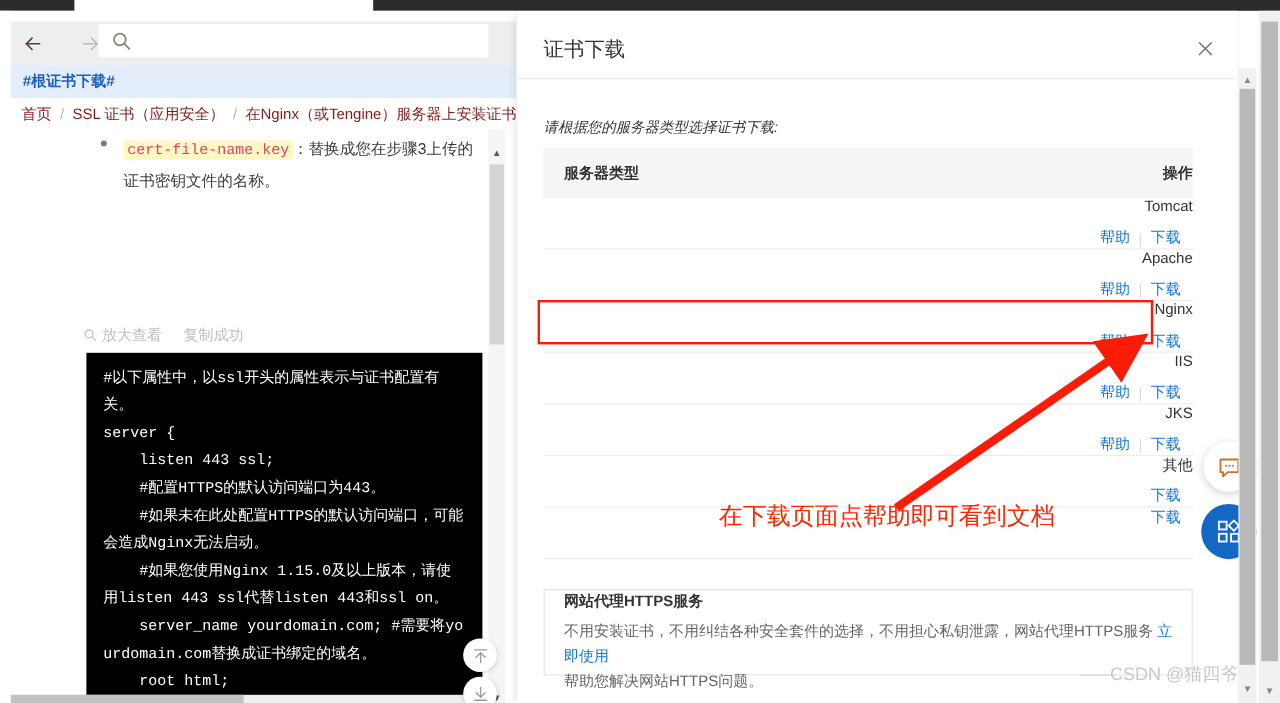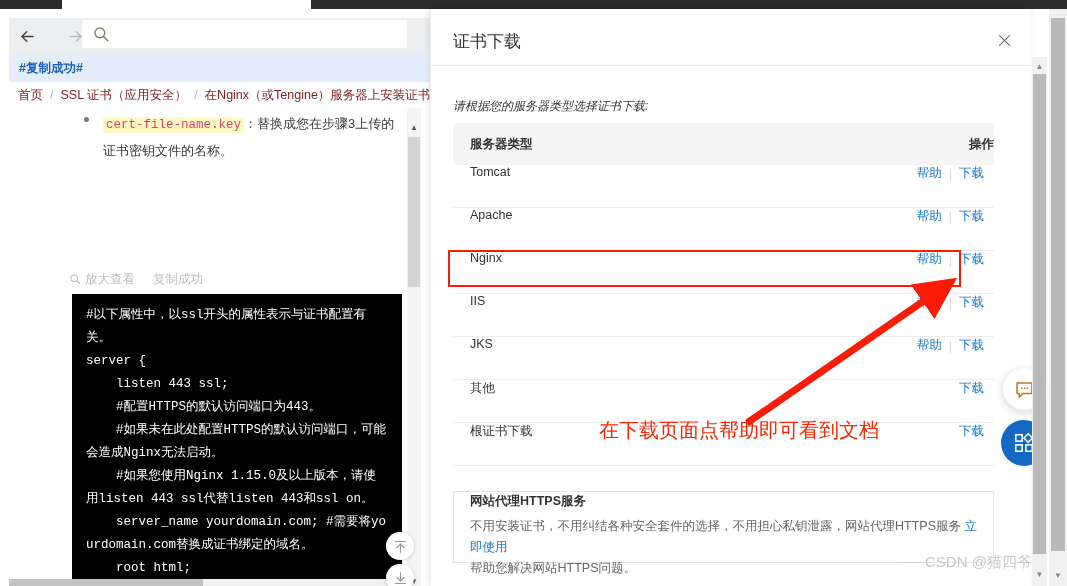--- a/index.html
+++ b/index.html
@@ -76,21 +76,21 @@
   .dlg-close{position:absolute;right:14px;top:18px;width:26px;height:26px;display:flex;align-items:center;
              justify-content:center;font-size:18px;color:#6e6e6e;}
 
   .dlg-body{position:absolute;left:0;top:57px;width:586px;height:520px;overflow:hidden;}
   .intro{position:absolute;left:22px;top:32px;font-size:12px;color:#333333;font-style:italic;}
 
   .tbl{position:absolute;left:22px;top:57px;width:541px;}
   .tbl-hd{height:42px;background:#f5f5f5;display:flex;align-items:center;font-size:12.5px;color:#333333;font-weight:bold;}
   .tbl-hd .c1{padding-left:17px;flex:1;}
   .tbl-hd .c2{width:60px;text-align:right;}
-  .trow{height:42px;border-bottom:1px solid #ededed;display:flex;align-items:flex-start;font-size:12.5px;color:#333333;}
+  .trow{height:42px;border-bottom:1px solid #ededed;display:flex;align-items:flex-end;font-size:12.5px;color:#333333;flex-direction:column;}
   .trow .c1{padding-left:17px;flex:1;}
   .trow .c2{width:100px;text-align:right;padding-right:10px;display:flex;justify-content:flex-end;align-items:center;gap:7px;}
   .lnk{color:#1677d2;cursor:pointer;}
   .vbar{color:#d9d9d9;}
 
   .redbox{position:absolute;left:448px;top:250px;width:513px;height:37px;border:2.5px solid #fb1c08;
           box-sizing:border-box;pointer-events:none;}
 
   .annot{position:absolute;left:599px;top:417px;font-size:20px;color:#fb2600;white-space:nowrap;}
 
@@ -148,21 +148,21 @@
   </div>
   <div class="omnibox" title=""></div>
   <div class="omni-search">
     <svg width="18" height="18" viewBox="0 0 24 24" fill="none" stroke="#8a7f72" stroke-width="1.9" stroke-linecap="round">
         <circle cx="10.5" cy="10.5" r="6.5"></circle>
         <line x1="15.5" y1="15.5" x2="21" y2="21"></line>
       </svg>
   </div>
 
   <div class="notice">
-    <b>#复制成功#</b>
+    <b>#根证书下载#</b>
   </div>
 
   <div class="crumb">
     <span class="ln">首页</span>
     <span class="sep">/</span>
     <span class="ln">SSL 证书（应用安全）</span>
     <span class="sep">/</span>
     <span class="ln">在Nginx（或Tengine）服务器上安装证书</span>
   </div>
 
@@ -288,21 +288,20 @@
       </div>
 
       <div class="trow">
         <div class="c1">其他</div>
         <div class="c2">
           <span class="lnk">下载</span>
         </div>
       </div>
 
       <div class="trow">
-        <div class="c1">根证书下载</div>
         <div class="c2">
           <span class="lnk">下载</span>
         </div>
       </div>
     </div>
 
     <div class="infobox">
       <div class="ib-t">网站代理HTTPS服务</div>
       <div class="ib-b">
         <span>不用安装证书，不用纠结各种安全套件的选择，不用担心私钥泄露，网站代理HTTPS服务</span>

